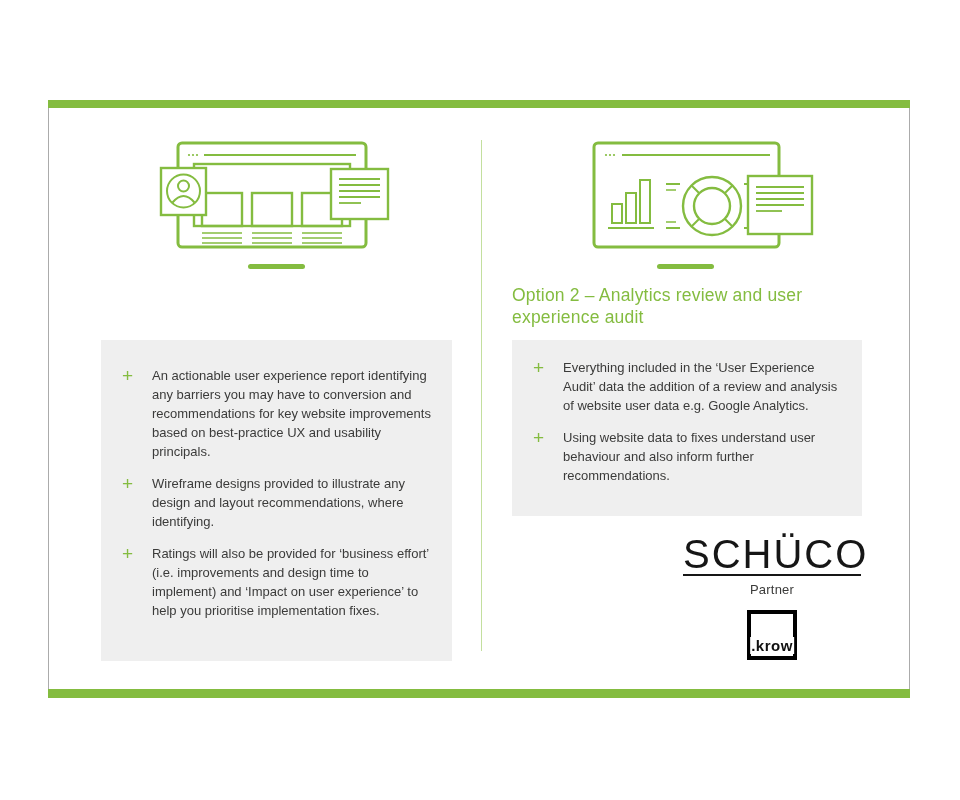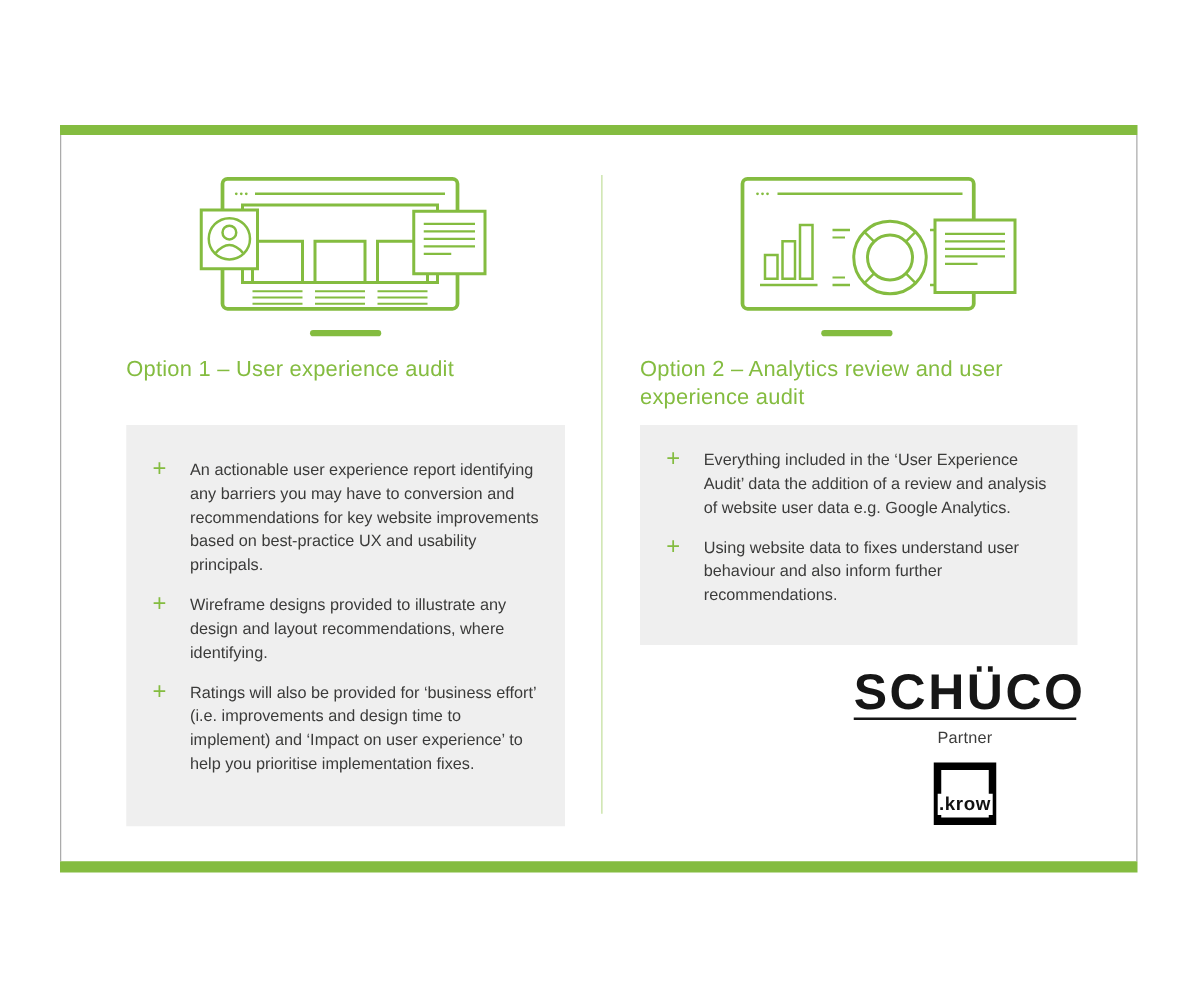--- a/index.html
+++ b/index.html
@@ -38,24 +38,24 @@
   
   .panel{position:absolute;background:var(--panel);}
   .panel.one{left:101px;top:340px;width:351px;height:321px;padding:26px 19px 0 20px;}
   .panel.two{left:512px;top:340px;width:350px;height:176px;padding:18px 17px 0 20px;}
   .bullet{display:flex;align-items:flex-start;margin-bottom:13px;}
   .plus{flex:none;width:31px;color:var(--green);font-size:19px;line-height:19px;font-weight:400;padding-left:1px;}
   .btext{font-size:13px;line-height:19px;color:var(--ink);}
 
   
   .schueco{position:absolute;left:683px;top:534px;width:178px;text-align:center;}
-  .schueco-word{display:block;color:var(--black);font-weight:700;font-size:40px;line-height:40px;letter-spacing:2px;white-space:nowrap;}
+  .schueco-word{display:block;color:var(--black);font-weight:400;font-size:40px;line-height:40px;letter-spacing:2px;white-space:nowrap;}
   .schueco-rule{height:2px;background:var(--black);margin-top:0px;}
   .partner{display:block;margin-top:6px;font-size:13px;color:var(--ink);letter-spacing:.2px;}
-  .krow{position:absolute;left:747px;top:610px;width:50px;height:50px;border:6px solid #000000;background:#fff;}
+  .krow{position:absolute;left:747px;top:610px;width:50px;height:50px;border:4px solid #000000;background:#fff;}
   .krow-label{position:absolute;left:50%;bottom:2px;transform:translateX(-50%);background:#fff;font-weight:700;font-size:15px;letter-spacing:.5px;color:#111;white-space:nowrap;padding:0 1px;}
 </style>
 </head>
 <body>
 
 <div class="canvas">
 
   <div class="bar top"></div>
   <div class="bar bottom"></div>
   <div class="edge left"></div>
@@ -133,21 +133,20 @@
       <rect x="156" y="36" width="64" height="58" fill="#fff" stroke-width="2.4"></rect>
       <line x1="164" y1="47" x2="212" y2="47" stroke-width="1.8"></line>
       <line x1="164" y1="53" x2="212" y2="53" stroke-width="1.8"></line>
       <line x1="164" y1="59" x2="212" y2="59" stroke-width="1.8"></line>
       <line x1="164" y1="65" x2="212" y2="65" stroke-width="1.8"></line>
       <line x1="164" y1="71" x2="190" y2="71" stroke-width="1.8"></line>
     </svg>
   </div>
   <div class="icon-underline right"></div>
 
-  <div class="option-title one">Option 1 – User experience audit</div>
   <div class="option-title two">Option 2 – Analytics review and user experience audit</div>
 
   <div class="panel one">
     <div class="bullet">
       <span class="plus">+</span>
       <span class="btext">An actionable user experience report identifying any barriers you may have to conversion and recommendations for key website improvements based on best-practice UX and usability principals.</span>
     </div>
     <div class="bullet">
       <span class="plus">+</span>
       <span class="btext">Wireframe designs provided to illustrate any design and layout recommendations, where identifying.</span>

